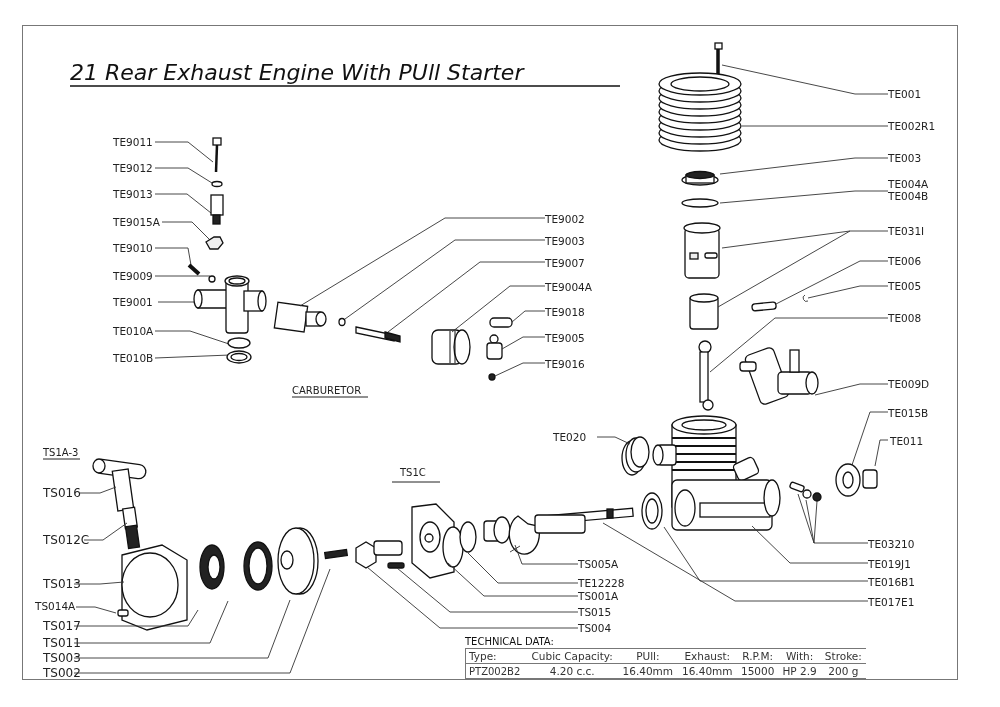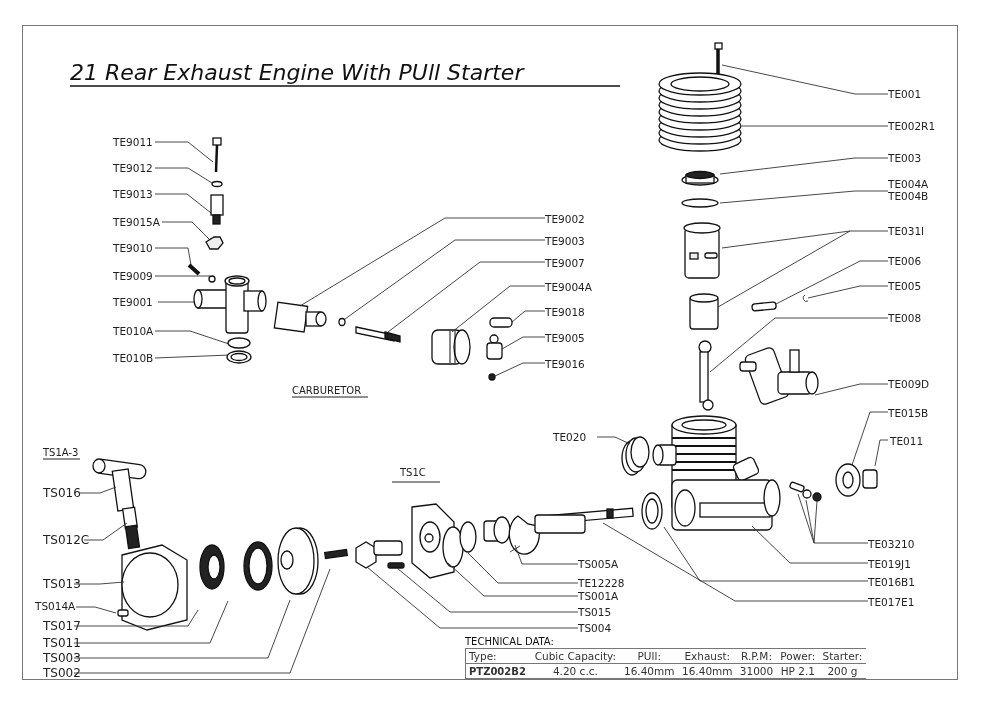--- a/index.html
+++ b/index.html
@@ -14,21 +14,21 @@
   .pt{stroke:#111;stroke-width:1.3;fill:#fff;}
   .ptd{stroke:#111;stroke-width:1.3;fill:#222;}
   .ptg{stroke:#111;stroke-width:1.3;fill:#eee;}
   #tech{position:absolute;left:465px;top:636px;width:493px;font-family:"DejaVu Sans",sans-serif;}
   #tech .th{font-weight:normal;font-size:10px;color:#111;margin-bottom:1px;}
   #tech table{border-collapse:collapse;width:401px;font-size:10.5px;color:#333;}
   #tech td{padding:1px 3px;white-space:nowrap;text-align:center;}
   #tech tr.hdr td{border-top:1.5px solid #777;border-bottom:1.5px solid #777;}
   #tech tr.val td{border-bottom:1.5px solid #777;}
   #tech td:first-child{border-left:1.5px solid #777;text-align:left;}
-  #tech tr.val td:first-child{font-weight:bold;font-size:10px;}
+  #tech tr.val td:first-child{font-weight:normal;font-size:10px;}
 </style>
 </head>
 <body>
 
 <div id="frame"></div>
 
 <svg width="1000" height="707" viewBox="0 0 1000 707">
 
   <text class="title" x="70" y="80">21 Rear Exhaust Engine With  PUll Starter</text>
   <line x1="70" y1="86" x2="620" y2="86" stroke="#111" stroke-width="1.6"></line>
@@ -302,27 +302,27 @@
 <div id="tech">
   <div class="th">TECHNICAL DATA:</div>
   <table>
     <tbody>
         <tr class="hdr">
       <td>Type:</td>
       <td>Cubic Capacity:</td>
       <td>PUll:</td>
       <td>Exhaust:</td>
       <td>R.P.M:</td>
-      <td>Power:</td>
-      <td>Starter:</td>
+      <td>With:</td>
+      <td>Stroke:</td>
     </tr>
     <tr class="val">
       <td>PTZ002B2</td>
       <td>4.20 c.c.</td>
       <td>16.40mm</td>
       <td>16.40mm</td>
-      <td>31000</td>
-      <td>HP 2.1</td>
+      <td>15000</td>
+      <td>HP 2.9</td>
       <td>200 g</td>
     </tr>
   </tbody>
     </table>
 </div>
 
 </body></html>

